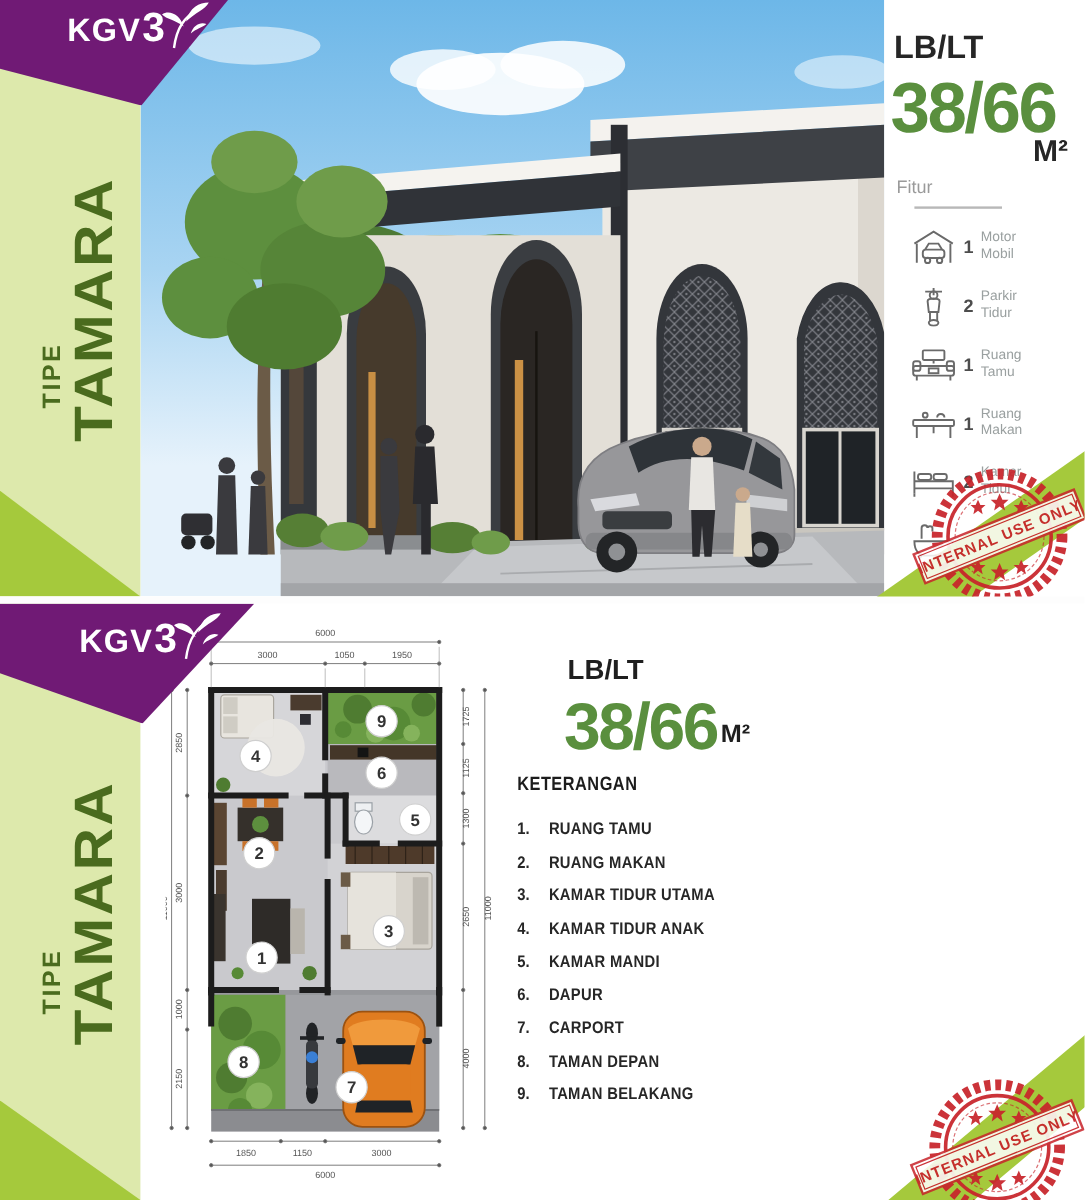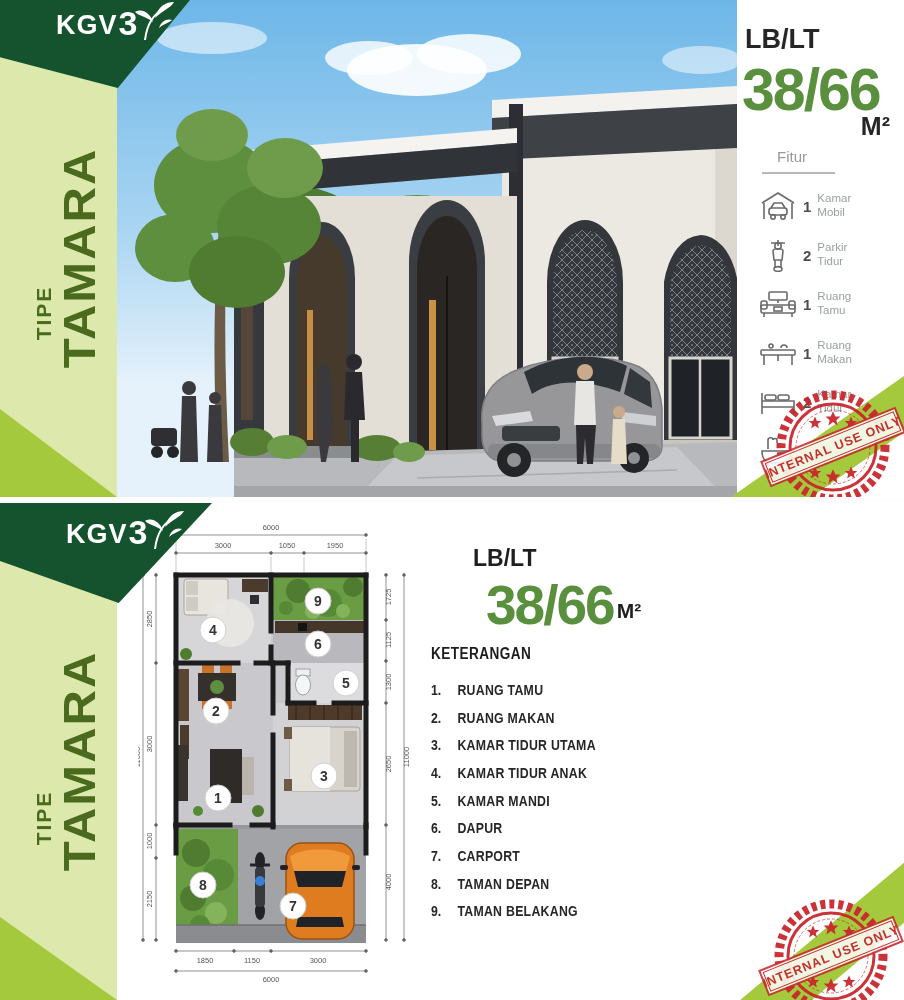--- a/index.html
+++ b/index.html
@@ -7,57 +7,57 @@
         font-family:"Liberation Sans","DejaVu Sans",sans-serif;}
   .panel{position:absolute;left:0;width:904px;height:497px;background:#fff;overflow:hidden;}
   .panel-top{top:0;}
   .panel-bottom{top:503px;}
   .panel-gap{position:absolute;top:497px;left:0;width:904px;height:6px;background:#fdfdfd;}
 
   
   .sidebar{position:absolute;left:0;top:0;width:117px;height:497px;background:#dde9ac;z-index:2;}
   .sidebar-diag{position:absolute;left:0;bottom:0;width:117px;height:88px;background:#a5c93c;
                 clip-path:polygon(0 0,100% 100%,0 100%);}
-  .logo-tri{position:absolute;left:0;top:0;background:#14532d;z-index:6;}
+  .logo-tri{position:absolute;left:0;top:0;background:#701a75;z-index:6;}
   .logo-tri.t-top{width:190px;height:88px;clip-path:polygon(0 0,100% 0,62% 100%,0 65%);}
   .logo-tri.t-bot{width:212px;height:100px;clip-path:polygon(0 0,100% 0,56% 100%,0 58%);}
   .logo{position:absolute;color:#fff;display:flex;align-items:flex-start;line-height:1;}
   .logo .kgv{font-size:27px;font-weight:bold;letter-spacing:1px;}
   .logo .three{font-size:34px;font-weight:bold;margin-left:1px;margin-top:-6px;}
   .logo svg{margin-left:-4px;margin-top:-12px;}
   .vtext{position:absolute;transform:translate(-50%,-50%) rotate(-90deg);white-space:nowrap;
          color:#4a6b1e;z-index:3;}
   .v-tipe{font-size:21px;font-weight:bold;letter-spacing:2px;}
   .v-tamara{font-size:49px;font-weight:bold;letter-spacing:2px;transform:translate(-50%,-50%) rotate(-90deg) scaleY(.92);}
 
   
   .info{position:absolute;left:737px;top:0;width:167px;height:497px;background:#fff;}
   .spec-label{position:absolute;left:8px;top:24px;font-size:27px;font-weight:bold;color:#262626;}
   .spec-value{position:absolute;left:5px;top:56px;font-size:59px;font-weight:bold;color:#5a8f3e;letter-spacing:-2px;}
   .spec-unit{position:absolute;right:14px;top:112px;font-size:25px;font-weight:bold;color:#262626;}
-  .fitur-head{position:absolute;left:40px;top:148px;font-size:15px;color:#9a9a9a;text-align:center;}
+  .fitur-head{position:absolute;left:10px;top:148px;font-size:15px;color:#9a9a9a;text-align:center;}
   .fitur-rule{position:absolute;left:25px;top:172px;width:73px;height:0;border-bottom:2px solid #b8b8b8;}
   .feat-list{position:absolute;left:20px;top:186px;display:flex;flex-direction:column;}
   .feat-row{display:flex;align-items:center;height:40px;margin-bottom:9px;}
   .feat-ic{width:42px;height:34px;flex:0 0 42px;display:flex;align-items:center;justify-content:center;}
   .feat-count{font-size:15px;font-weight:bold;color:#4d4d4d;margin:0 6px 0 4px;}
   .feat-label{font-size:11.5px;line-height:1.2;color:#9aa0a0;width:52px;}
 
   
   .ribbon{position:absolute;width:330px;height:46px;background:#a5c93c;z-index:4;}
   .ribbon-top{left:672px;top:428px;transform:rotate(-35deg);}
   .ribbon-bot{left:679px;top:417px;transform:rotate(-40deg);}
   .stamp{position:absolute;width:150px;height:150px;z-index:5;opacity:.93;}
   .stamp-top{left:758px;top:372px;}
   .stamp-bot{left:756px;top:378px;}
 
   
   .legend{position:absolute;left:420px;top:0;width:484px;height:497px;}
   .spec2-label{position:absolute;left:53px;top:42px;font-size:23px;font-weight:bold;color:#1f1f1f;}
-  .spec2-value{position:absolute;left:50px;top:70px;font-size:55px;font-weight:bold;color:#5a8f3e;letter-spacing:-2px;margin-left:16px;}
+  .spec2-value{position:absolute;left:50px;top:70px;font-size:55px;font-weight:bold;color:#5a8f3e;letter-spacing:-2px;}
   .spec2-unit{font-size:21px;letter-spacing:0;color:#1f1f1f;vertical-align:6px;margin-left:3px;}
   .ket-head{position:absolute;left:11px;top:142px;font-size:16px;font-weight:bold;color:#1c1c1c;
             transform:scaleX(.85);transform-origin:left center;letter-spacing:.5px;}
   .ket-list{position:absolute;left:11px;top:173px;}
   .ket-row{display:flex;height:27.7px;align-items:center;transform:scaleX(.88);transform-origin:left center;}
   .ket-no{width:30px;font-size:14px;font-weight:bold;color:#262626;}
   .ket-label{font-size:14px;font-weight:bold;color:#262626;letter-spacing:.3px;}
 
   .photo{position:absolute;left:117px;top:0;width:620px;height:497px;}
   .plan{position:absolute;left:138px;top:10px;width:290px;height:472px;}
@@ -232,21 +232,21 @@
             <svg width="36" height="30" viewBox="0 0 36 30" fill="none" stroke="#6a6a6a" stroke-width="1.6">
               <path d="M2,12 L18,2 L34,12"></path>
                 <path d="M4,12 L4,28 M32,12 L32,28"></path>
               <rect x="9" y="17" width="18" height="7" rx="2.5"></rect>
                 <path d="M11,17 L14,12 L22,12 L25,17"></path>
               <circle cx="13" cy="26" r="2.2"></circle>
                 <circle cx="23" cy="26" r="2.2"></circle>
             </svg>
             </span>
           <span class="feat-count">1</span>
-          <span class="feat-label">Kamar Mobil</span>
+          <span class="feat-label">Motor Mobil</span>
         </div>
         <div class="feat-row">
           <span class="feat-ic">
             <svg width="22" height="34" viewBox="0 0 22 34" fill="none" stroke="#6a6a6a" stroke-width="1.6">
               <path d="M4,5 L18,5 M11,2 L11,8"></path>
                 <circle cx="11" cy="8" r="3.2"></circle>
               <path d="M6,13 C6,10 16,10 16,13 L15,22 L7,22 Z"></path>
                 <path d="M8,22 L8,30 M14,22 L14,30"></path>
               <ellipse cx="11" cy="31" rx="4" ry="2.4"></ellipse>
             </svg>

